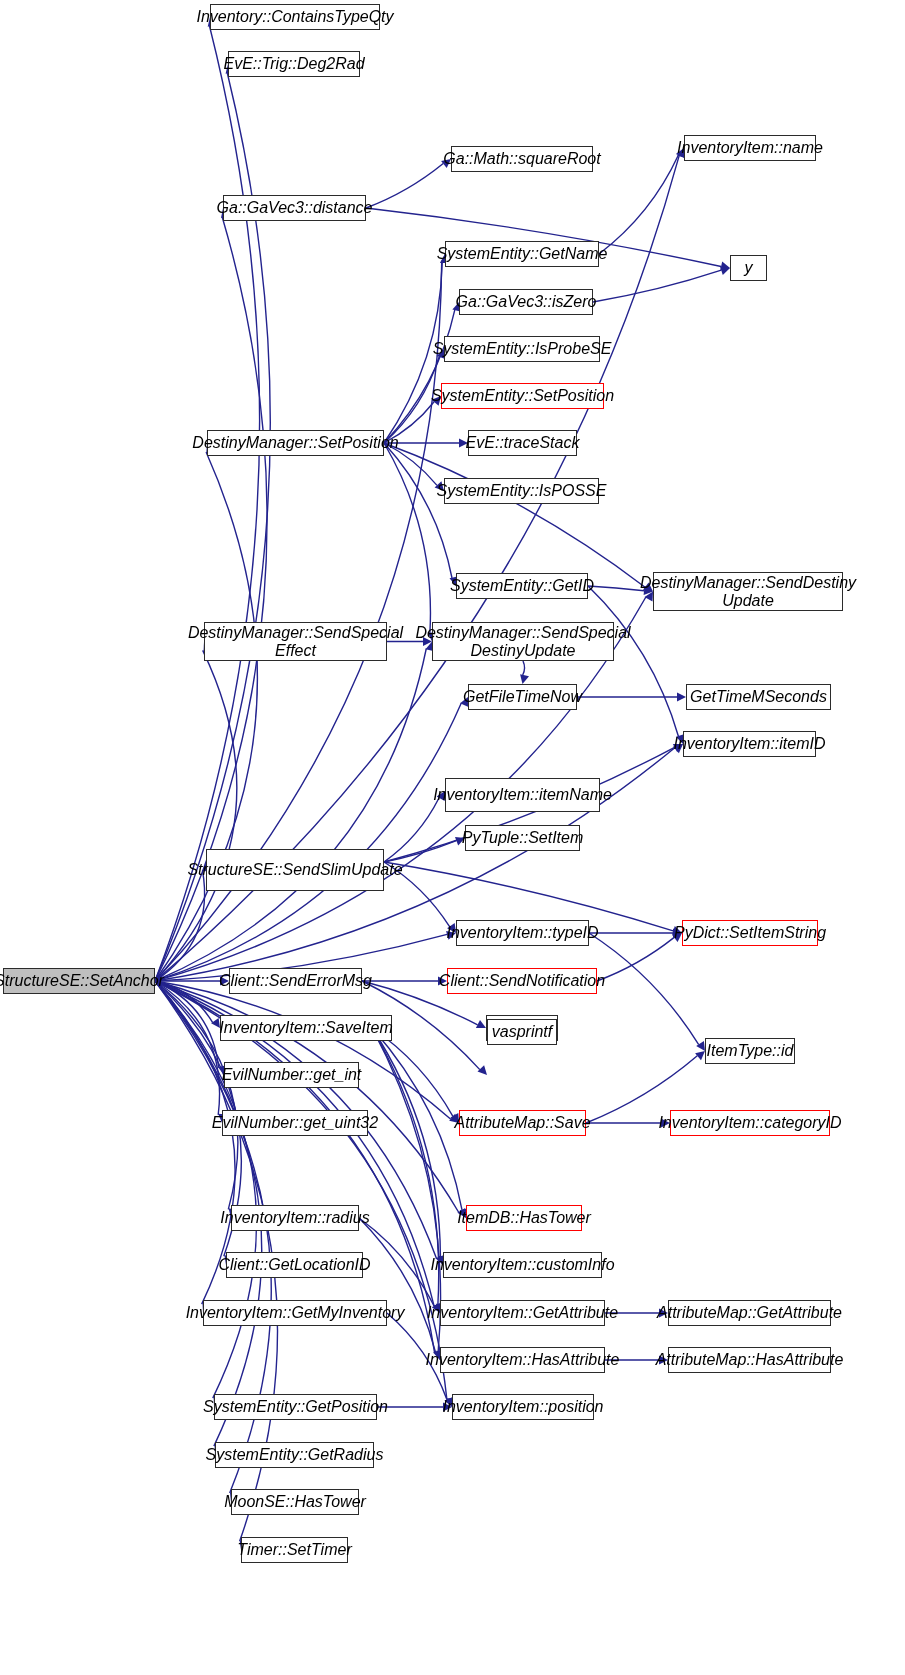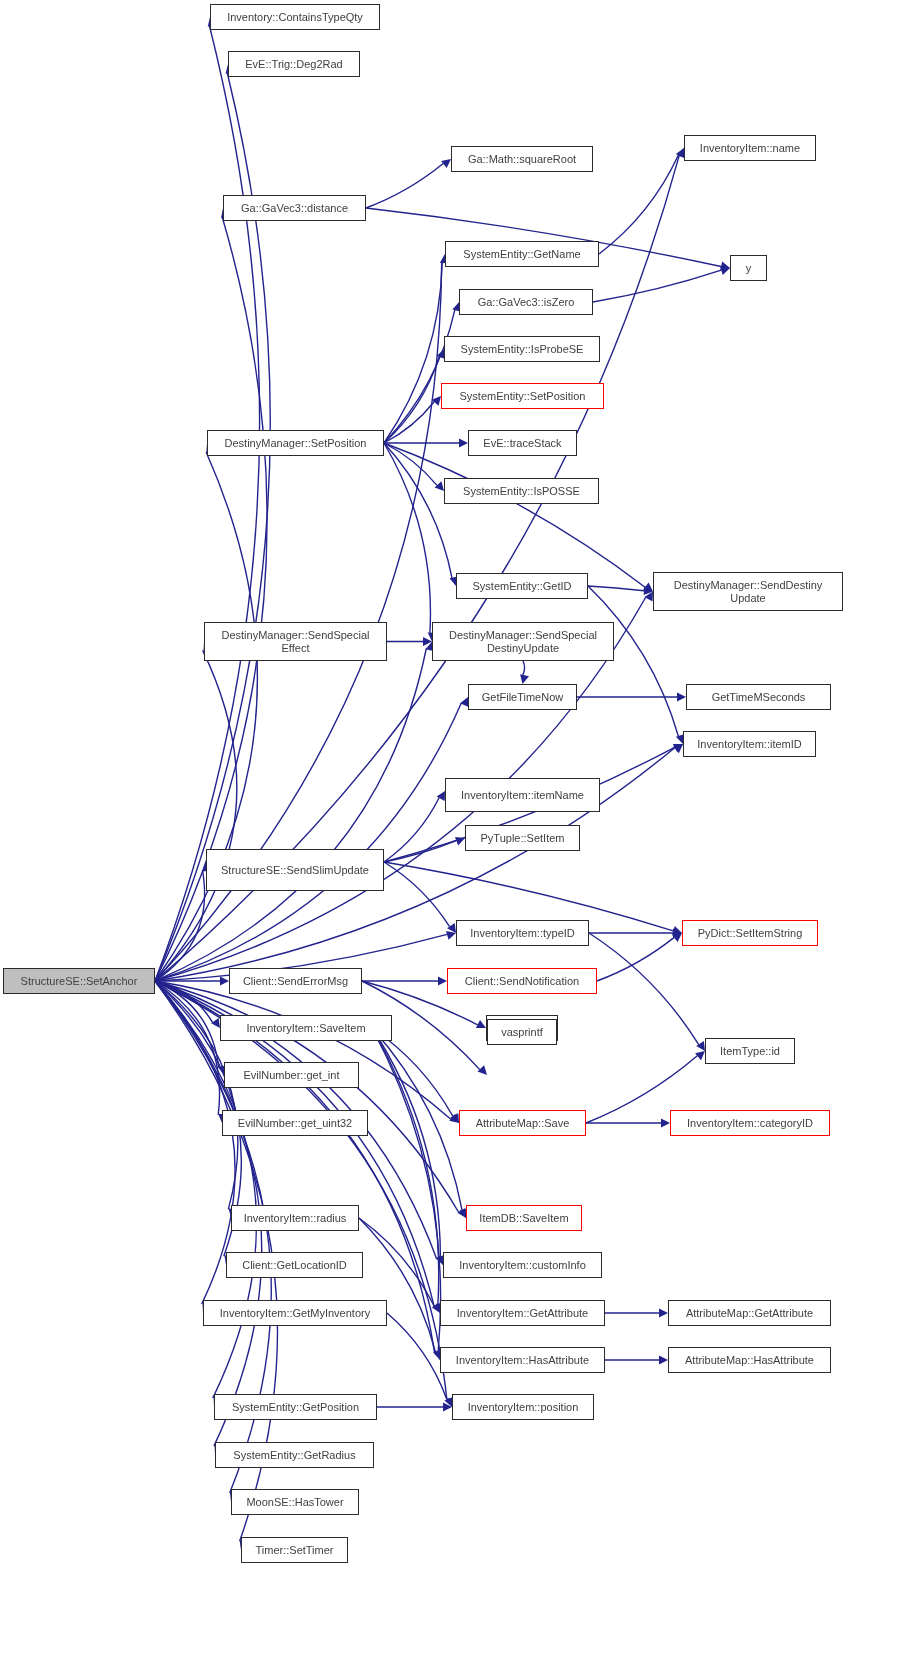--- a/index.html
+++ b/index.html
@@ -3,21 +3,21 @@
 <meta charset="utf-8">
 <style>
   html,body{margin:0;padding:0;background:#ffffff;}
   body{font-family:"Liberation Sans",sans-serif;}
   #graph-root{position:relative;width:905px;height:1675px;background:#fff;overflow:hidden;}
   svg{position:absolute;top:0;left:0;width:905px;height:1675px;}
   .edge{fill:none;stroke:#23238e;stroke-width:1.4px;}
   .arrow{fill:#23238e;stroke:none;}
   .node-box{position:absolute;box-sizing:border-box;border:1px solid #2b2b2b;background:#ffffff;
             display:flex;align-items:center;justify-content:center;text-align:center;
-            font-size:11px;color:#404040;line-height:1.12;white-space:pre-line;}
+            font-size:16px;color:#000000;line-height:1.12;white-space:pre-line;font-style:italic;}
   .node-box.red{border-color:#ff0000;}
   .node-box.root{background:#bfbfbf;border-color:#2b2b2b;}
 </style>
 </head>
 <body>
 
 <div id="graph-root">
   <svg id="edge-layer" viewBox="0 0 905 1675" preserveAspectRatio="none">
       <path class="edge" d="M155.0,981.0 Q332.0,512.0 209.5,26.0"></path>
       <polygon points="210.0,17.0 216.6,24.6 207.7,26.8" class="arrow"></polygon>
@@ -198,21 +198,21 @@
       <div class="node-box red" style="left: 447px; top: 968px; width: 150px; height: 26px;">Client::SendNotification</div>
       <div class="node-box" style="left: 220px; top: 1015px; width: 172px; height: 26px;">InventoryItem::SaveItem</div>
       <div class="node-box" style="left: 486px; top: 1015px; width: 72px; height: 26px;">SafeFree</div>
       <div class="node-box" style="left: 224px; top: 1062px; width: 135px; height: 26px;">EvilNumber::get_int</div>
       <div class="node-box" style="left: 487px; top: 1019px; width: 70px; height: 26px;">vasprintf</div>
       <div class="node-box" style="left: 222px; top: 1110px; width: 146px; height: 26px;">EvilNumber::get_uint32</div>
       <div class="node-box red" style="left: 459px; top: 1110px; width: 127px; height: 26px;">AttributeMap::Save</div>
       <div class="node-box" style="left: 705px; top: 1038px; width: 90px; height: 26px;">ItemType::id</div>
       <div class="node-box red" style="left: 670px; top: 1110px; width: 160px; height: 26px;">InventoryItem::categoryID</div>
       <div class="node-box" style="left: 231px; top: 1205px; width: 128px; height: 26px;">InventoryItem::radius</div>
-      <div class="node-box red" style="left: 466px; top: 1205px; width: 116px; height: 26px;">ItemDB::SaveItem</div>
+      <div class="node-box red" style="left: 466px; top: 1205px; width: 116px; height: 26px;">ItemDB::HasTower</div>
       <div class="node-box" style="left: 226px; top: 1252px; width: 137px; height: 26px;">Client::GetLocationID</div>
       <div class="node-box" style="left: 443px; top: 1252px; width: 159px; height: 26px;">InventoryItem::customInfo</div>
       <div class="node-box" style="left: 203px; top: 1300px; width: 184px; height: 26px;">InventoryItem::GetMyInventory</div>
       <div class="node-box" style="left: 440px; top: 1300px; width: 165px; height: 26px;">InventoryItem::GetAttribute</div>
       <div class="node-box" style="left: 668px; top: 1300px; width: 163px; height: 26px;">AttributeMap::GetAttribute</div>
       <div class="node-box" style="left: 440px; top: 1347px; width: 165px; height: 26px;">InventoryItem::HasAttribute</div>
       <div class="node-box" style="left: 668px; top: 1347px; width: 163px; height: 26px;">AttributeMap::HasAttribute</div>
       <div class="node-box" style="left: 214px; top: 1394px; width: 163px; height: 26px;">SystemEntity::GetPosition</div>
       <div class="node-box" style="left: 452px; top: 1394px; width: 142px; height: 26px;">InventoryItem::position</div>
       <div class="node-box" style="left: 215px; top: 1442px; width: 159px; height: 26px;">SystemEntity::GetRadius</div>

